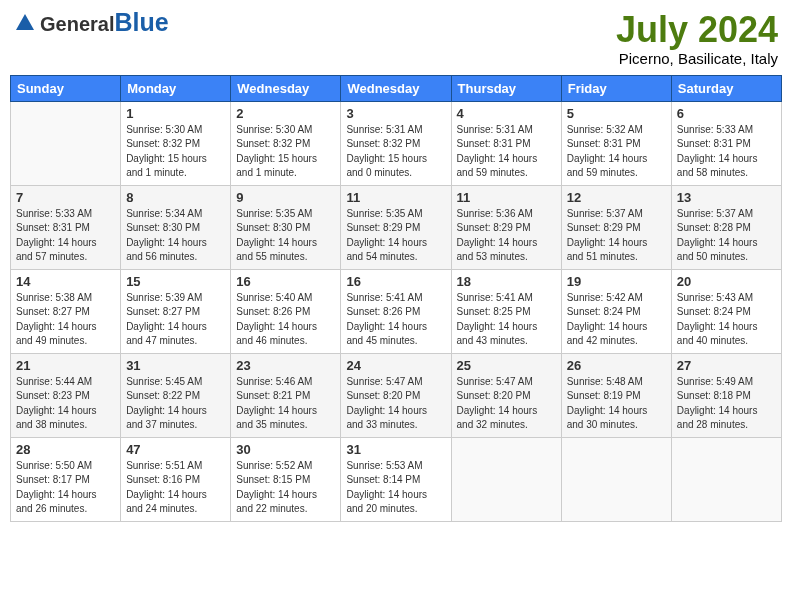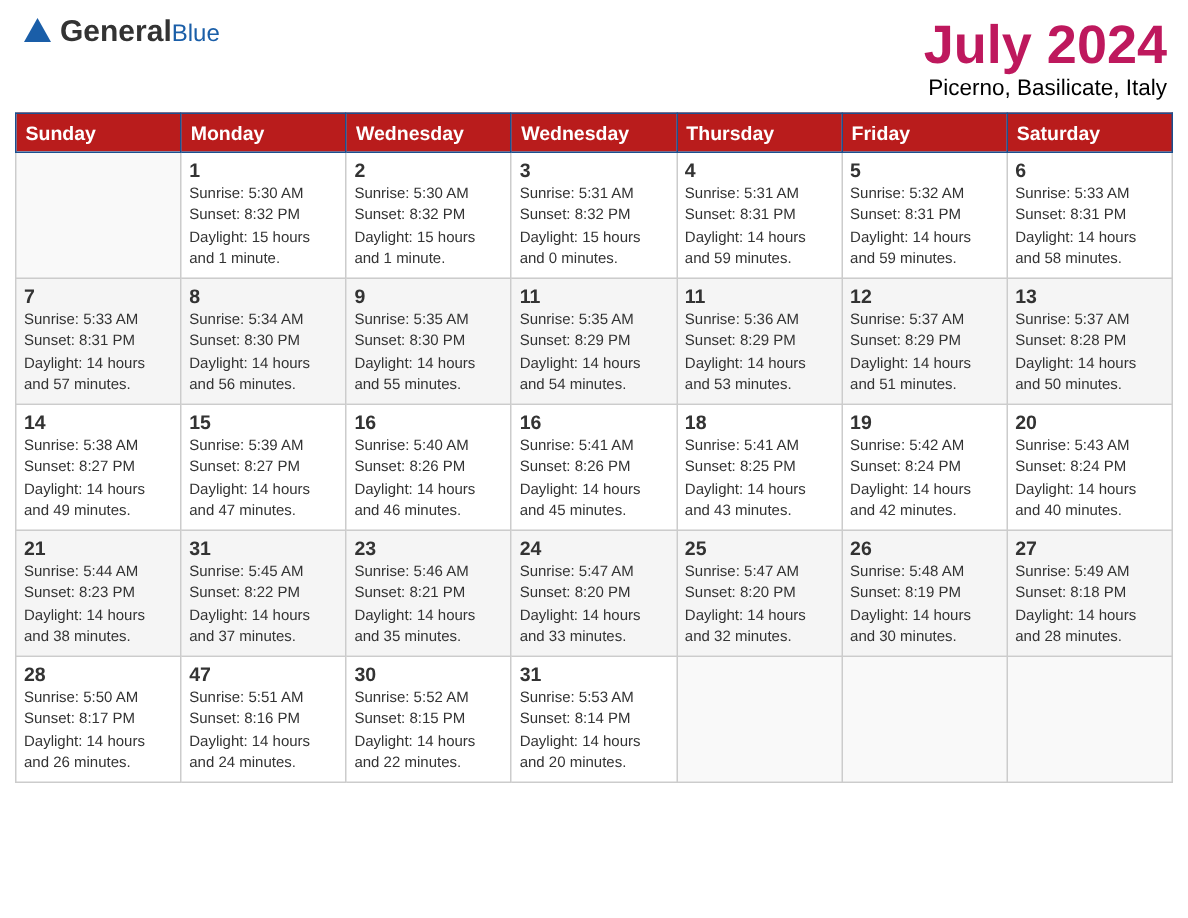--- a/index.html
+++ b/index.html
@@ -23,49 +23,49 @@
       gap: 4px;
     }
     .logo-text-general {
       font-size: 20px;
       font-weight: bold;
       color: #333;
       line-height: 1;
       text-align: right;
     }
     .logo-text-blue {
-      font-size: 16px;
-      font-weight: normal;
+      font-size: 25px;
+      font-weight: bold;
       color: #1a5ea8;
       line-height: 1;
     }
     .logo-icon {
       width: 22px;
       height: 22px;
     }
     .title-section {
       text-align: right;
     }
     .month-title {
       font-size: 36px;
       font-weight: bold;
-      color: #be185d;
+      color: #4d7c0f;
       line-height: 1.1;
     }
     .location-title {
       font-size: 15px;
       color: #000000;
     }
     .calendar {
       width: 100%;
       border-collapse: collapse;
       border: 1px solid #ccc;
     }
     .calendar th {
-      background-color: #b91c1c;
+      background-color: #3b82f6;
       color: #fff;
       text-align: left;
       padding: 5px 6px;
       font-size: 13px;
       font-weight: bold;
       border: 1px solid #1a5090;
     }
     .calendar td {
       vertical-align: top;
       padding: 4px 5px;

